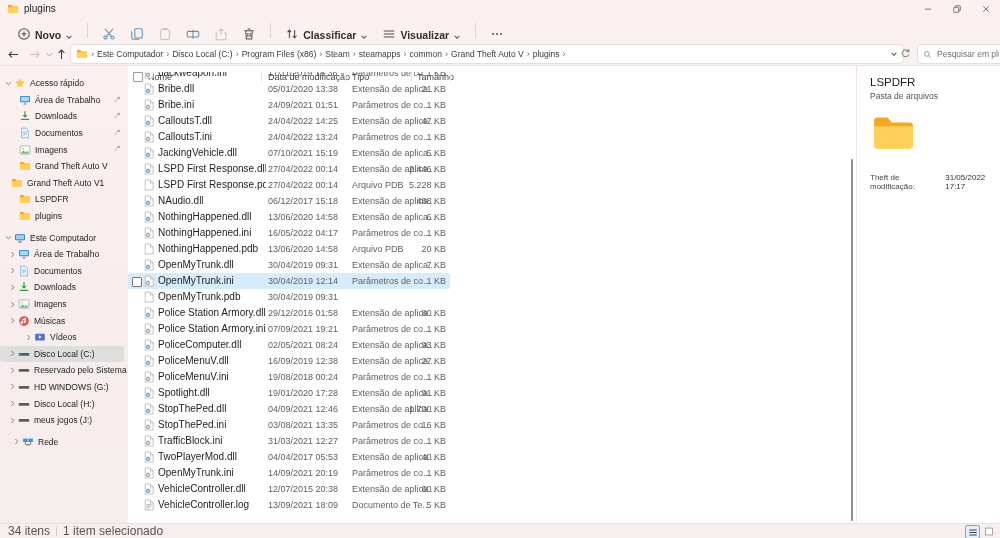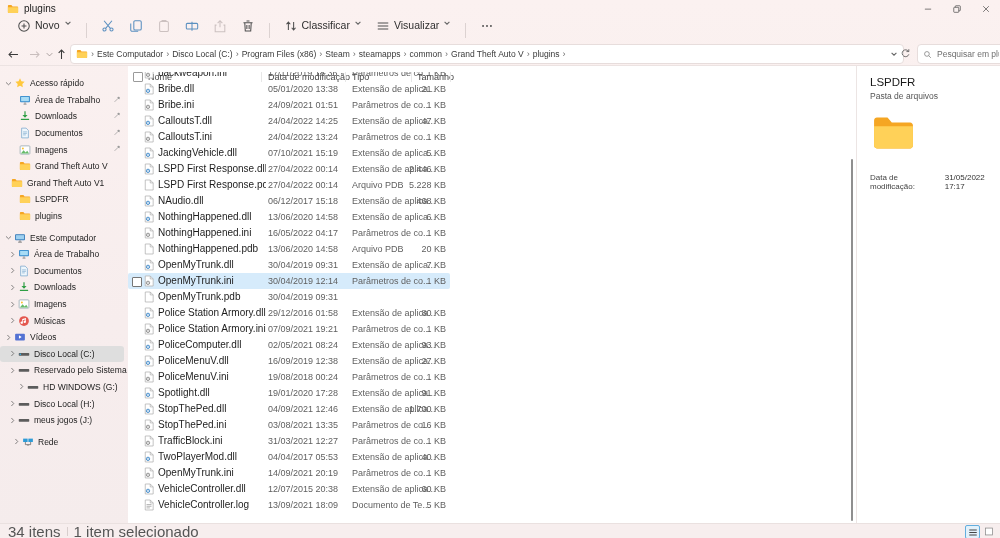--- a/index.html
+++ b/index.html
@@ -11,21 +11,21 @@
   
   .titlebar{position:absolute;top:0;left:0;right:0;height:17px;display:flex;align-items:center;
             padding-left:7px;gap:5px;font-size:10px;color:#222;}
   .titlebar svg{width:12px;height:12px;}
   .win-controls{position:absolute;right:0;top:0;height:17px;display:flex;}
   .win-btn{width:29px;height:17px;display:flex;align-items:center;justify-content:center;color:#333;}
   .win-btn svg{width:10px;height:10px;stroke:#444;fill:none;stroke-width:1.1;}
 
   
   .toolbar{position:absolute;top:17px;left:0;right:0;height:26px;display:flex;align-items:center;padding-left:10px;}
-  .tb-btn{display:flex;align-items:flex-start;gap:4px;font-size:10.5px;color:#2f2f2f;padding:0 7px;height:22px;border-radius:4px;}
+  .tb-btn{display:flex;align-items:flex-end;gap:4px;font-size:10.5px;color:#2f2f2f;padding:0 7px;height:22px;border-radius:4px;font-weight:bold;}
   .tb-ico{width:14px;height:14px;stroke-width:1.2;fill:none;stroke:currentColor;}
   .tb-blue{color:#5b90c0;} .tb-dis{color:#ccc1c0;} .tb-dark{color:#4f4f4f;}
   .tb-div{width:1px;height:15px;background:#dcd2d1;margin:0 7px;}
   .chev8{width:8px;height:8px;stroke:#666;fill:none;stroke-width:1.4;}
 
   
   .addressrow{position:absolute;top:43px;left:0;right:0;height:22px;}
   .nav-btn{position:absolute;top:2px;width:18px;height:18px;display:flex;align-items:center;justify-content:center;}
   .nav-btn svg{width:13px;height:13px;fill:none;stroke-width:1.3;}
   .addr-pill{position:absolute;left:70px;top:1px;width:822px;height:18px;background:#fff;
@@ -80,21 +80,21 @@
 
   .details{width:144px;flex:0 0 auto;background:#fff;border-left:1px solid #ece5e4;padding:10px 0 0 13px;box-sizing:border-box;}
   .dp-title{font-size:11.5px;color:#1a1a1a;}
   .dp-sub{font-size:8.5px;color:#555;margin-top:3px;}
   .dp-folder{margin-top:12px;width:47px;height:40px;}
   .dp-row{margin-top:16px;font-size:8px;color:#333;display:flex;gap:8px;}
   .dp-label{color:#444;}
 
   
   .statusbar{position:absolute;left:0;right:0;bottom:0;height:14px;border-top:1px solid #eae1e0;
-             display:flex;align-items:center;font-size:15px;color:#555;padding-left:8px;gap:6px;
+             display:flex;align-items:center;font-size:12px;color:#555;padding-left:8px;gap:6px;
              background:#f7eeee;}
   .sb-sep{width:1px;height:9px;background:#d8cecd;}
   .view-toggles{position:absolute;right:5px;top:1px;display:flex;gap:2px;}
   .vt-btn{width:13px;height:12px;display:flex;align-items:center;justify-content:center;border-radius:2px;}
   .vt-btn.active{border:1px solid #63aede;background:#e2f1fb;}
   .vt-btn svg{width:10px;height:9px;}
 </style>
 </head>
 <body>
 
@@ -456,21 +456,21 @@
             </svg>
           </span>
           <span class="sb-ic">
             <svg viewBox="0 0 16 16">
               <circle cx="8" cy="8" r="6.5" fill="#e4584f"></circle>
               <path d="M10.6 4.2v4.9a1.6 1.6 0 1 1-.9-1.4V6l-3.2.9v3.3a1.6 1.6 0 1 1-.9-1.4V5.3l5-1.4z" fill="#fff"></path>
             </svg>
           </span>
           <span class="sb-label">Músicas</span>
         </div>
-        <div class="sb-item" style="padding-left:2px">
+        <div class="sb-item" style="padding-left:22px">
           <span class="sb-chev">
             <svg viewBox="0 0 16 16">
               <path d="M6 3.5L10.2 8 6 12.5" fill="none" stroke="#5a5a5a" stroke-width="1.3"></path>
             </svg>
           </span>
           <span class="sb-ic">
             <svg viewBox="0 0 16 16">
               <rect x="1.5" y="3.5" width="13" height="9" rx="1.2" fill="#5472d3"></rect>
               <path d="M6.6 5.8l3.6 2.2-3.6 2.2z" fill="#fff"></path>
             </svg>
@@ -497,21 +497,21 @@
               <path d="M6 3.5L10.2 8 6 12.5" fill="none" stroke="#5a5a5a" stroke-width="1.3"></path>
             </svg>
           </span>
           <span class="sb-ic">
             <svg viewBox="0 0 16 16">
               <rect x="1" y="6.8" width="14" height="3.4" rx="0.8" fill="#5c5c5c"></rect>
             </svg>
           </span>
           <span class="sb-label">Reservado pelo Sistema (D:)</span>
         </div>
-        <div class="sb-item" style="padding-left:15px">
+        <div class="sb-item" style="padding-left:6px">
           <span class="sb-chev">
             <svg viewBox="0 0 16 16">
               <path d="M6 3.5L10.2 8 6 12.5" fill="none" stroke="#5a5a5a" stroke-width="1.3"></path>
             </svg>
           </span>
           <span class="sb-ic">
             <svg viewBox="0 0 16 16">
               <rect x="1" y="6.8" width="14" height="3.4" rx="0.8" fill="#5c5c5c"></rect>
             </svg>
           </span>
@@ -965,21 +965,21 @@
     </div>
 
     <div class="details">
       <div class="dp-title">LSPDFR</div>
       <div class="dp-sub">Pasta de arquivos</div>
       <svg class="dp-folder" viewBox="0 0 16 14">
           <path d="M1.2 2.6c0-.6.5-1 1-1h3.7l1.5 1.7h6.4c.6 0 1 .5 1 1v7.1c0 .6-.5 1-1 1H2.2c-.6 0-1-.5-1-1z" fill="#f5a623"></path>
           <path d="M1.2 4.6h13.6v6.8c0 .6-.5 1-1 1H2.2c-.6 0-1-.5-1-1z" fill="#ffd158"></path>
         </svg>
       <div class="dp-row">
-        <span class="dp-label">Data de modificação:</span>
+        <span class="dp-label">Theft de modificação:</span>
         <span>31/05/2022 17:17</span>
       </div>
     </div>
   </div>
 
   <div class="statusbar">
     <span>34 itens</span>
     <span class="sb-sep"></span>
     <span>1 item selecionado</span>
     <span class="view-toggles">

